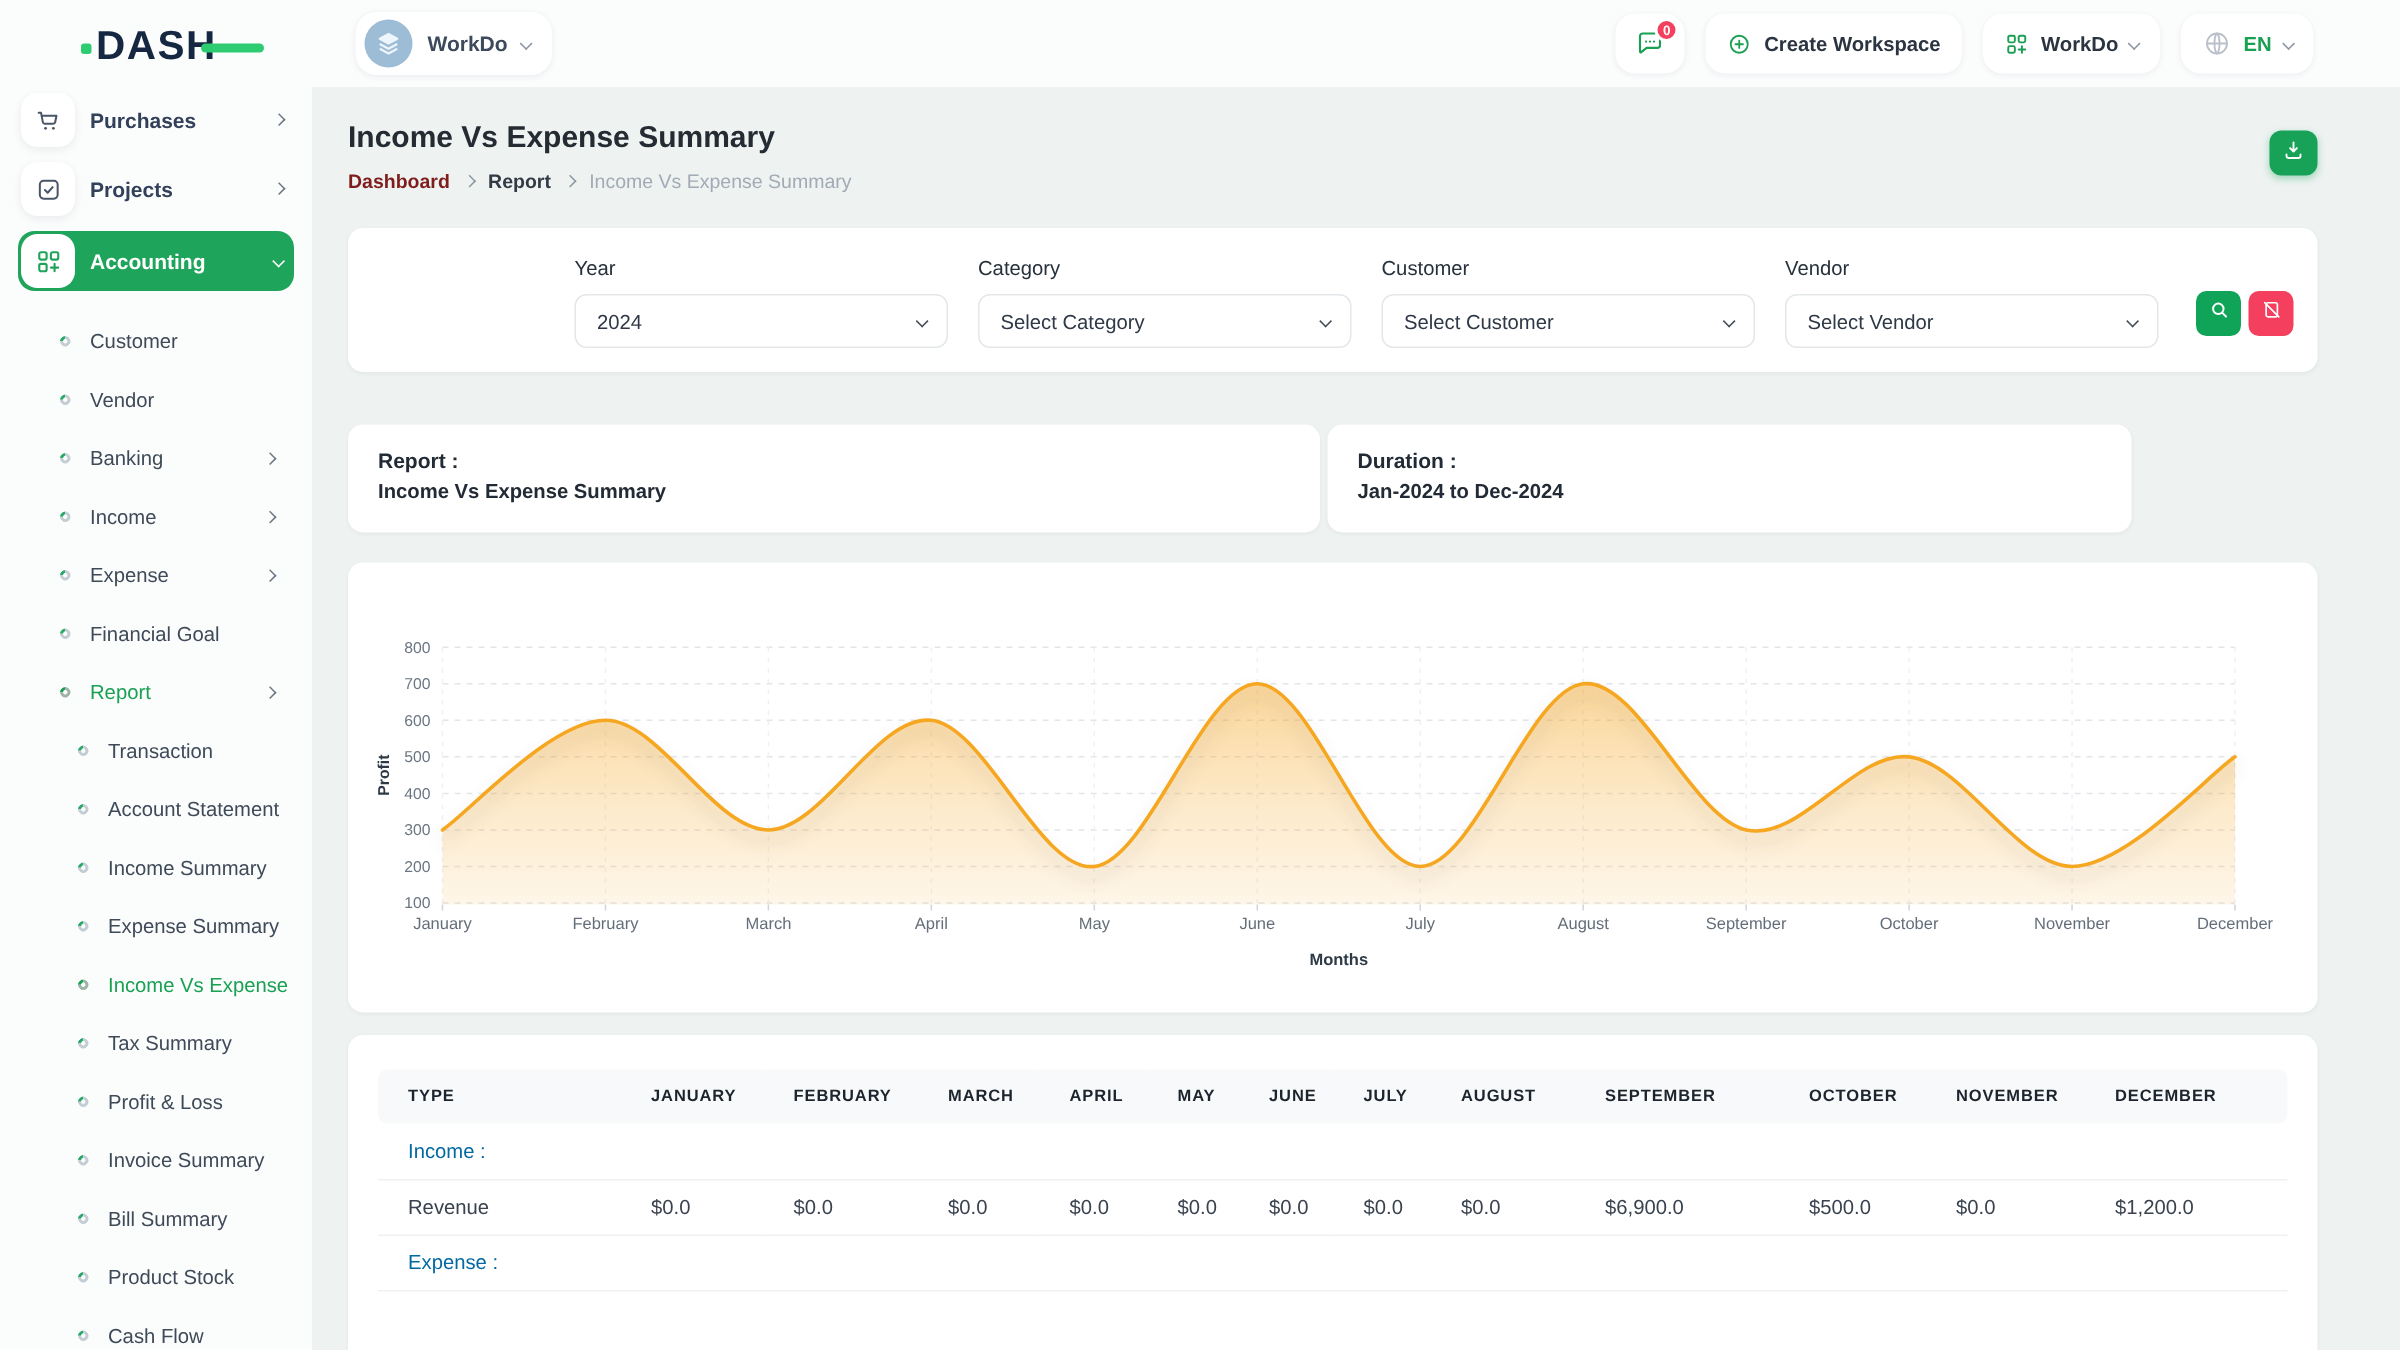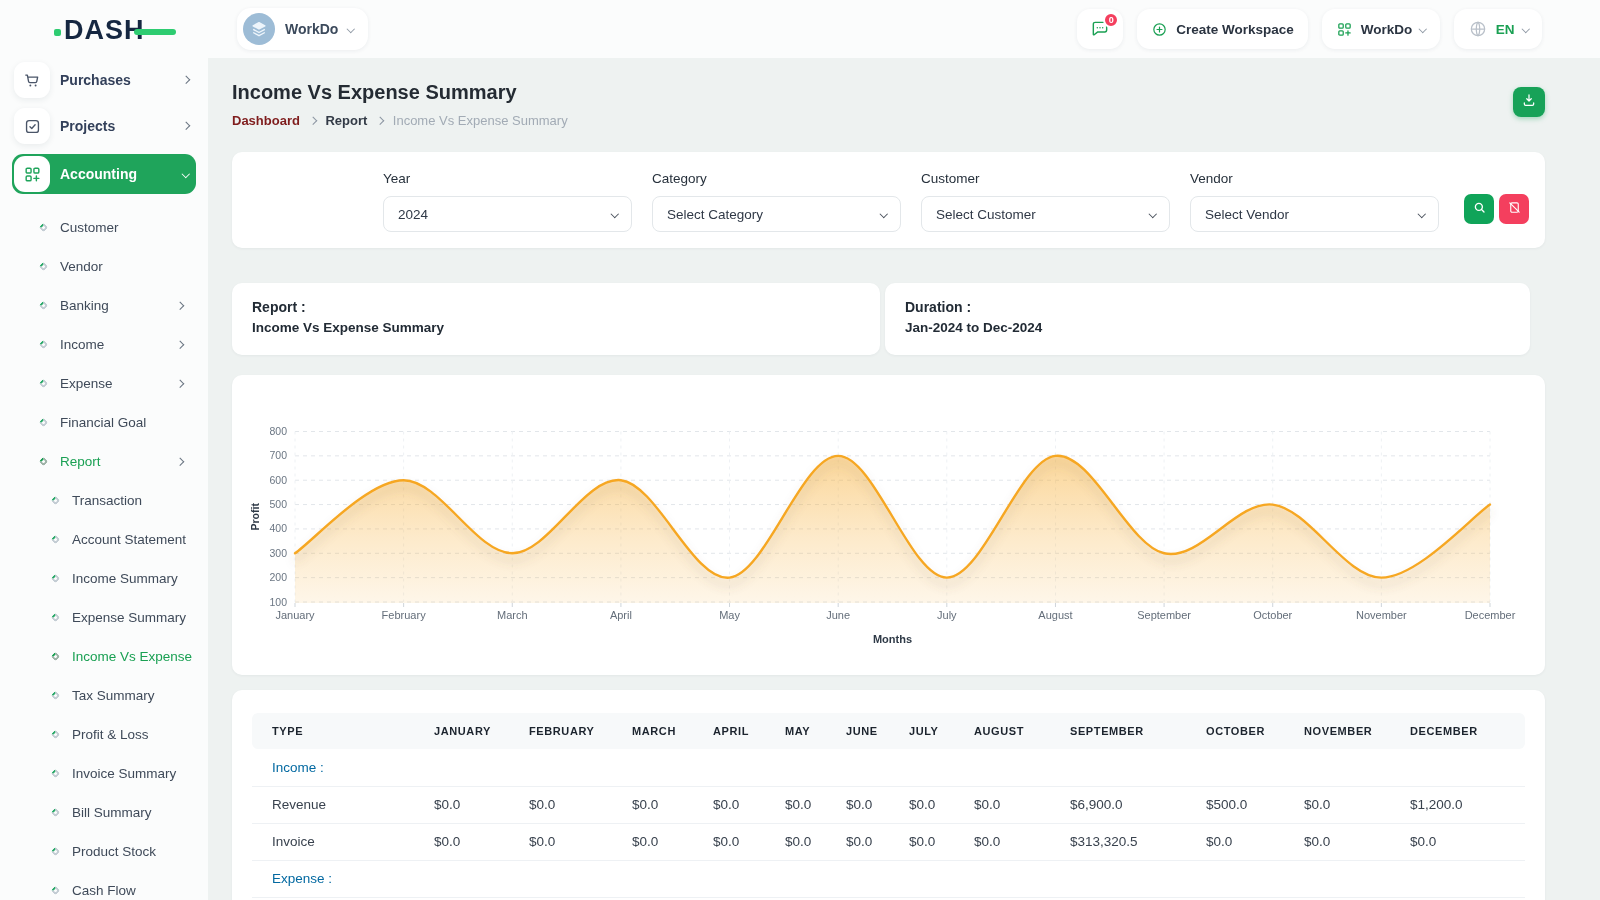--- a/index.html
+++ b/index.html
@@ -83,21 +83,21 @@
   .fselect .chev { color:#444c57; position:absolute; right:14px; top:14px; }
   .fbtns { display:flex; gap:5px; padding-top:23px; margin-left:5px; }
   .sq-btn { width:30px; height:30px; border-radius:7px; display:flex; align-items:center; justify-content:center; color:#fff; cursor:pointer; }
   .sq-btn svg { width:15px; height:15px; }
   .sq-green { background:#10a459; }
   .sq-rose { background:#f43f5e; }
 
   .summary-row { margin-top:35px; display:flex; gap:5px; }
   .sum-card { height:72px; padding:16px 20px; }
   .sum-card.c1 { width:648px; }
-  .sum-card.c2 { width:645px; }
+  .sum-card.c2 { width:536px; }
   .sum-label { font-size:14px; font-weight:700; color:#222b35; }
   .sum-value { font-size:13.5px; font-weight:700; color:#222b35; margin-top:5px; }
 
   .chart-card { margin-top:20px; height:300px; position:relative; }
   .chart-card svg { position:absolute; left:0; top:0; }
 
   .table-card { margin-top:15px; height:255px; padding:23px 20px 0 20px; overflow:hidden; }
   table.rpt { width:100%; border-collapse:collapse; table-layout:fixed; }
   .rpt thead th { background:#f7f9fa; font-size:11px; font-weight:700; color:#1c242e; letter-spacing:.6px;
     text-align:left; height:36px; padding:0 6px 0 20px; white-space:nowrap; }
@@ -497,35 +497,20 @@
               <td>$0.0</td>
               <td>$0.0</td>
               <td>$0.0</td>
               <td>$0.0</td>
               <td>$0.0</td>
               <td>$6,900.0</td>
               <td>$500.0</td>
               <td>$0.0</td>
               <td>$1,200.0</td>
             </tr>
-            <tr>
-              <td>Invoice</td>
-              <td>$0.0</td>
-              <td>$0.0</td>
-              <td>$0.0</td>
-              <td>$0.0</td>
-              <td>$0.0</td>
-              <td>$0.0</td>
-              <td>$0.0</td>
-              <td>$0.0</td>
-              <td>$313,320.5</td>
-              <td>$0.0</td>
-              <td>$0.0</td>
-              <td>$0.0</td>
-            </tr>
             <tr class="section">
               <td colspan="13">Expense :</td>
             </tr>
           </tbody>
         </table>
     </section>
   </div>
 </main>
 
 </body></html>

